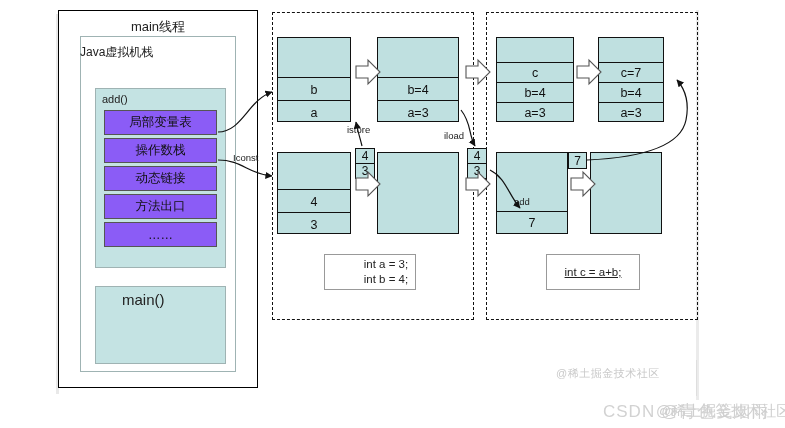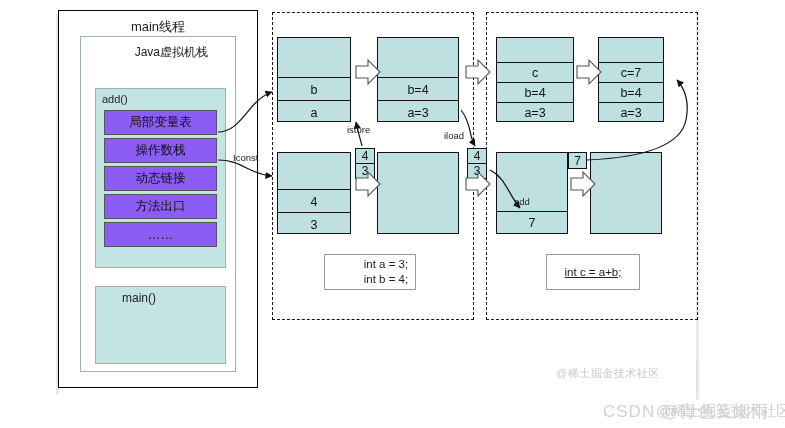--- a/index.html
+++ b/index.html
@@ -20,41 +20,41 @@
   }
   .thread-title{
     left:38px;top:18px;width:200px;text-align:center;
     font-size:13px;color:#222;
   }
   .jvm-frame{
     left:60px;top:36px;width:156px;height:336px;
     border:1px solid #9fb3b3;background:#fff;
   }
   .jvm-title{
-    left:60px;top:44px;width:128px;text-align:right;
+    left:60px;top:44px;width:128px;text-align:left;
     font-size:12px;color:#222;
   }
   .add-frame{
     left:75px;top:88px;width:131px;height:180px;
     border:1px solid #9fb3b3;background:#c4e3e3;
   }
   .add-label{
     left:82px;top:93px;font-size:11px;color:#222;
   }
   .slot{
     width:113px;height:25px;left:84px;
     border:1px solid #555;background:#8b5cf6;
     display:flex;align-items:center;justify-content:center;
     font-size:12.5px;color:#111;
   }
   .main-frame{
     left:75px;top:286px;width:131px;height:78px;
     border:1px solid #9fb3b3;background:#c4e3e3;
   }
-  .main-label{left:82px;top:291px;font-size:12px;color:#222;padding-left:20px;}
+  .main-label{left:82px;top:291px;font-size:15px;color:#222;padding-left:20px;}
 
   
   .dashgroup{
     border:1.6px dashed #111;background:transparent;
   }
   .dash-a{left:252px;top:12px;width:202px;height:308px;}
   .dash-b{left:466px;top:12px;width:212px;height:308px;}
 
   
   .sbox{

